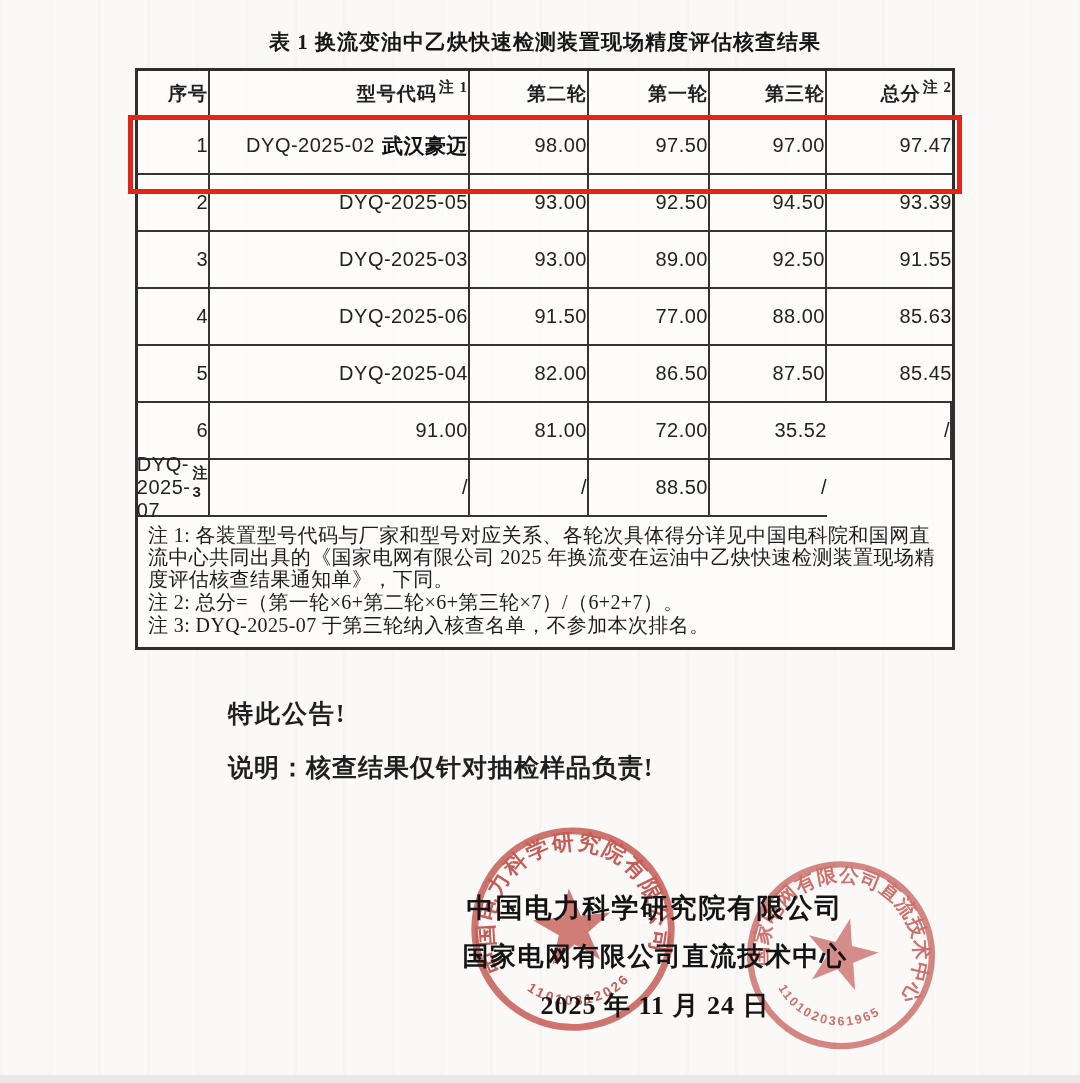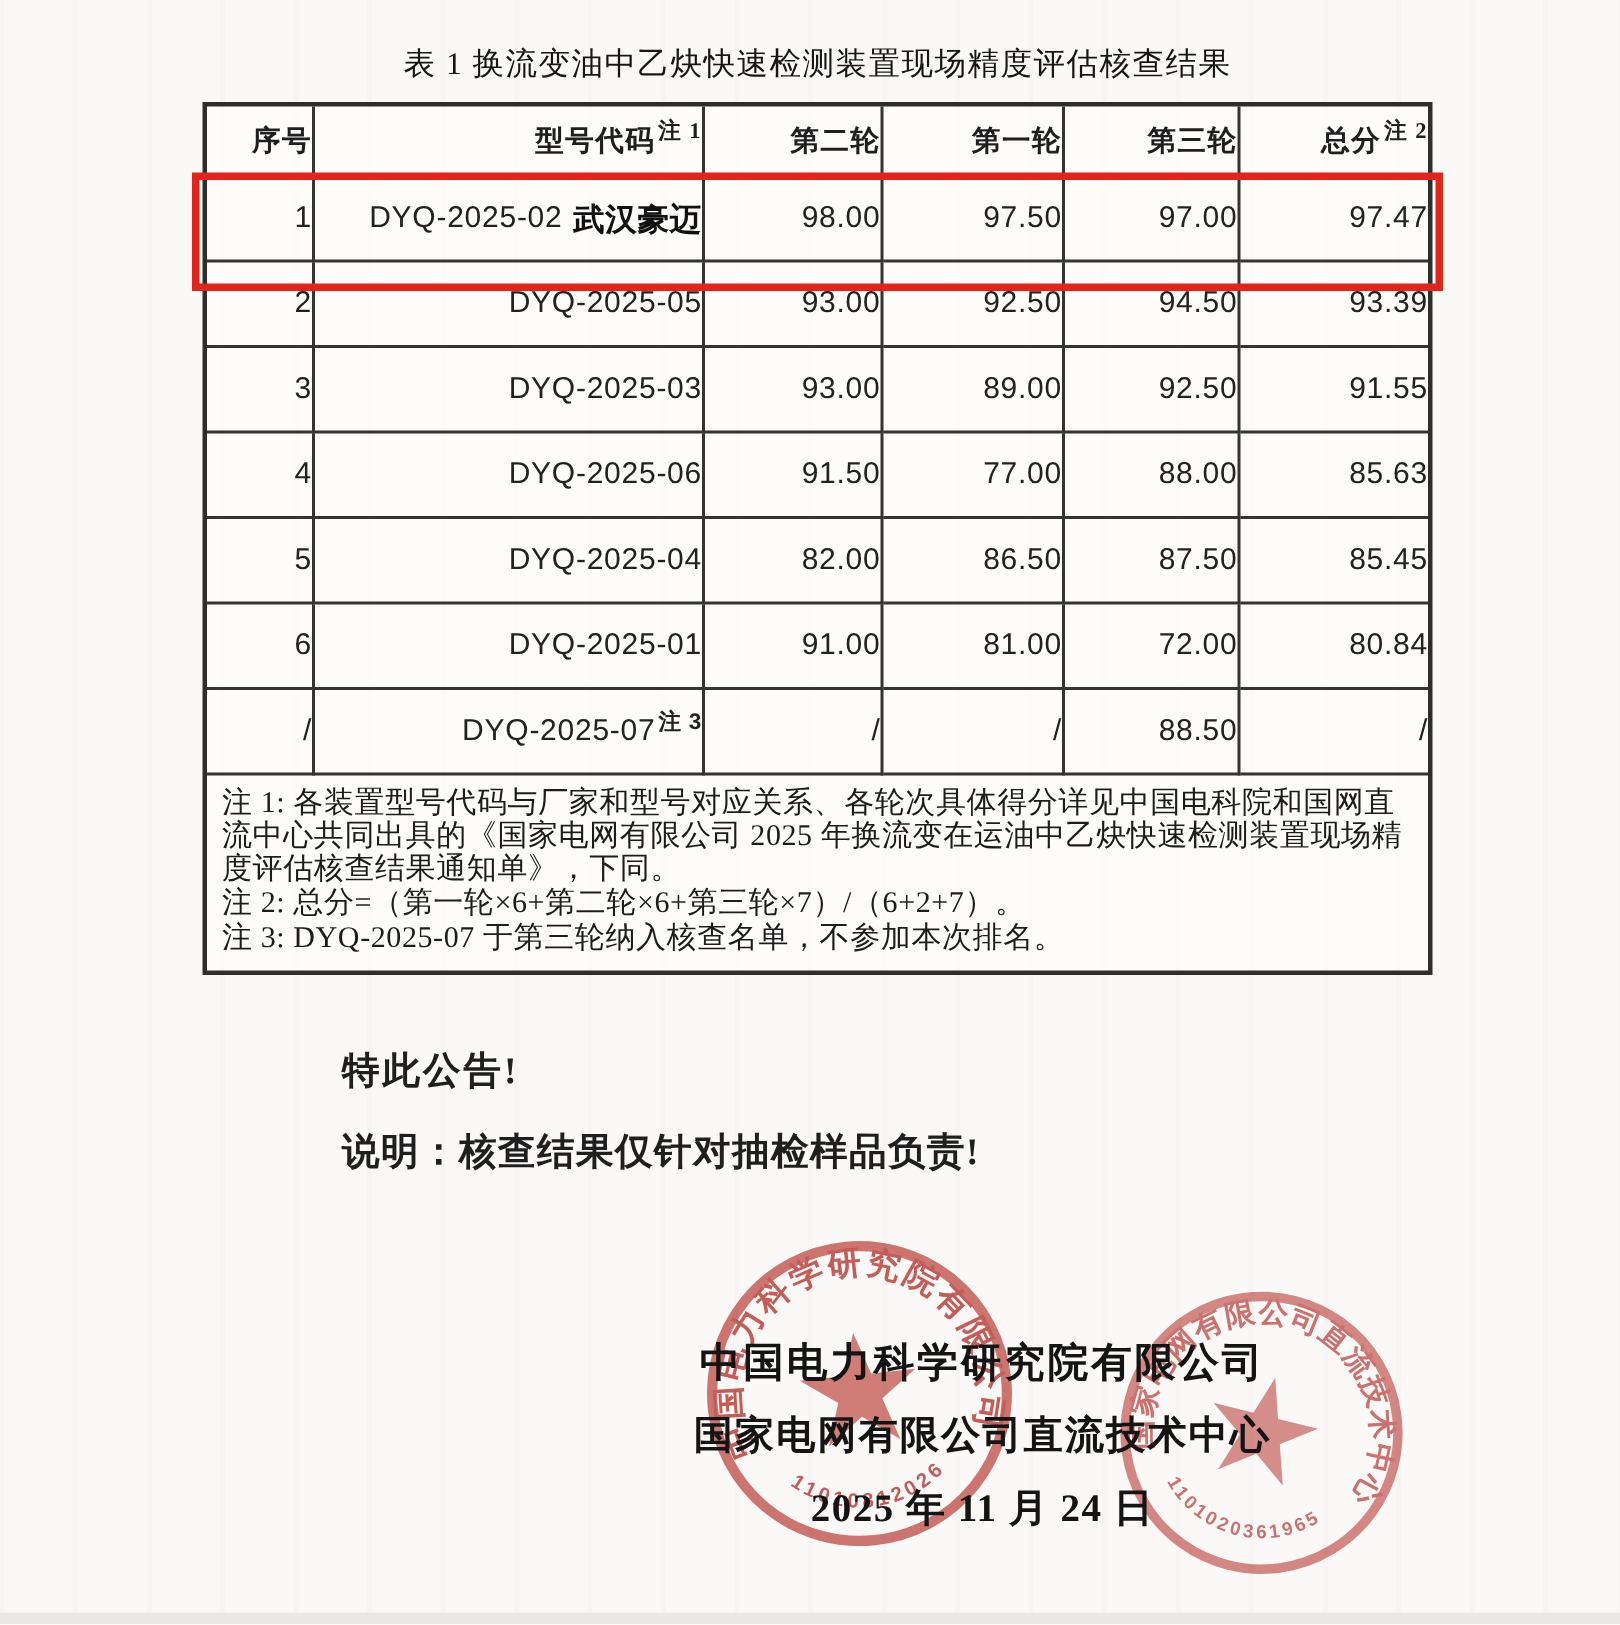--- a/index.html
+++ b/index.html
@@ -12,21 +12,21 @@
   
   .page::before{
     content:"";position:absolute;inset:0;pointer-events:none;z-index:0;
     background:repeating-linear-gradient(90deg,
       rgba(110,110,120,0.028) 0 3px, rgba(0,0,0,0) 3px 49px);
   }
   .bottom-strip{position:absolute;left:0;right:0;bottom:0;height:8px;background:#eae8e4;z-index:0;}
 
   .doc-title{
     position:absolute;left:135px;top:28px;width:820px;text-align:center;
-    font-size:21px;font-weight:400;letter-spacing:1px;color:#161616;
+    font-size:21px;font-weight:700;letter-spacing:1px;color:#161616;
   }
 
   
   .table-outer{
     position:absolute;left:135px;top:68px;width:820px;box-sizing:border-box;
     border:3px solid #2e2e2e;background:rgba(255,255,255,0.55);z-index:2;
   }
   .grid{display:grid;grid-template-columns:72px 260px 119px 121px 117px 1fr;}
   .cell{
     display:flex;align-items:center;justify-content:flex-end;
@@ -180,34 +180,31 @@
         </div>
         <div class="cell td c4">
           <span>87.50</span>
         </div>
         <div class="cell td c5">
           <span>85.45</span>
         </div>
         <div class="cell td c0">
           <span>6</span>
         </div>
-        <div class="cell td c1">
-          <span>DYQ-2025-01</span>
-        </div>
         <div class="cell td c2">
           <span>91.00</span>
         </div>
         <div class="cell td c3">
           <span>81.00</span>
         </div>
         <div class="cell td c4">
           <span>72.00</span>
         </div>
         <div class="cell td c5">
-          <span>80.84</span>
+          <span>35.52</span>
         </div>
         <div class="cell td c0">
           <span>/</span>
         </div>
         <div class="cell td c1">
           <span>DYQ-2025-07</span>
           <span class="sup">注 3</span>
         </div>
         <div class="cell td c2">
           <span>/</span>

